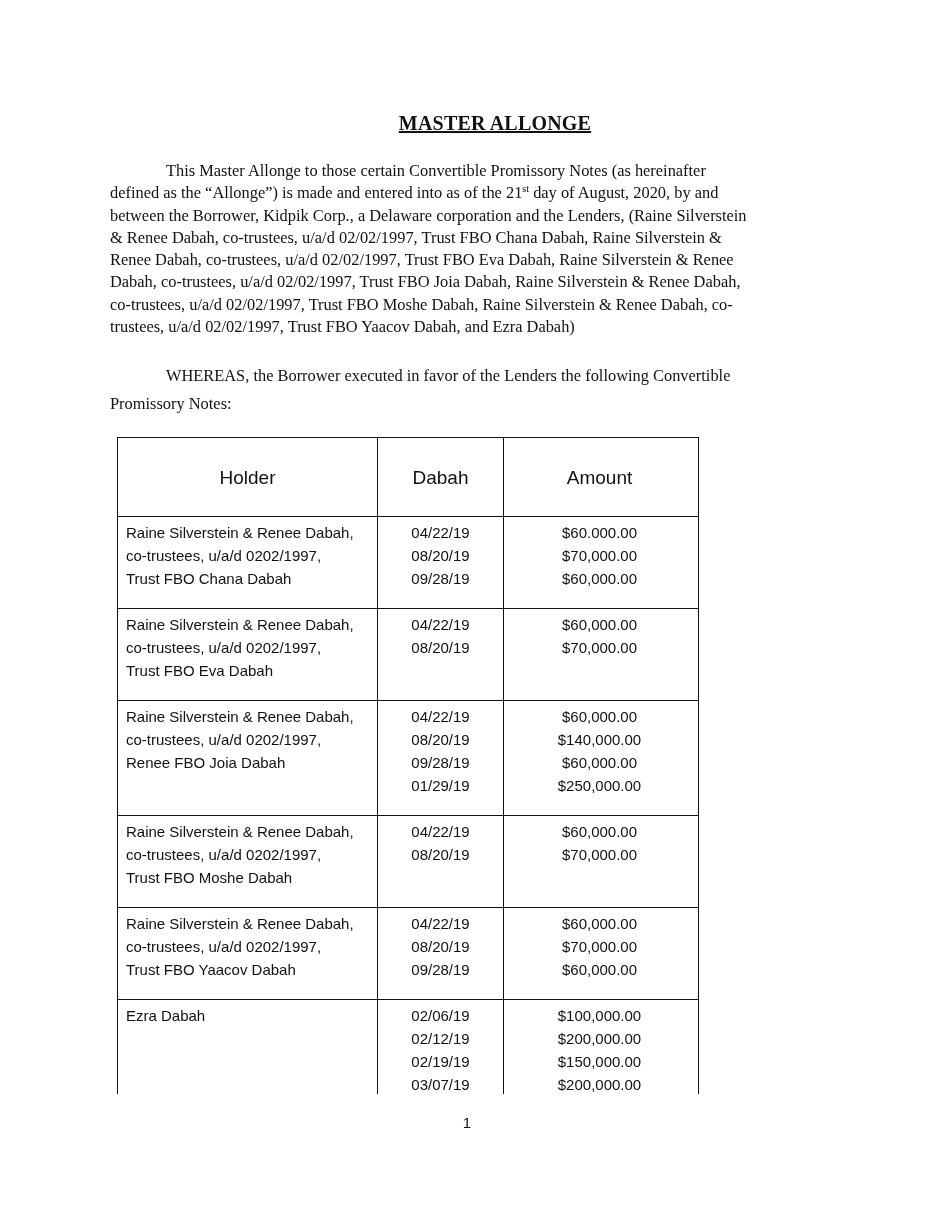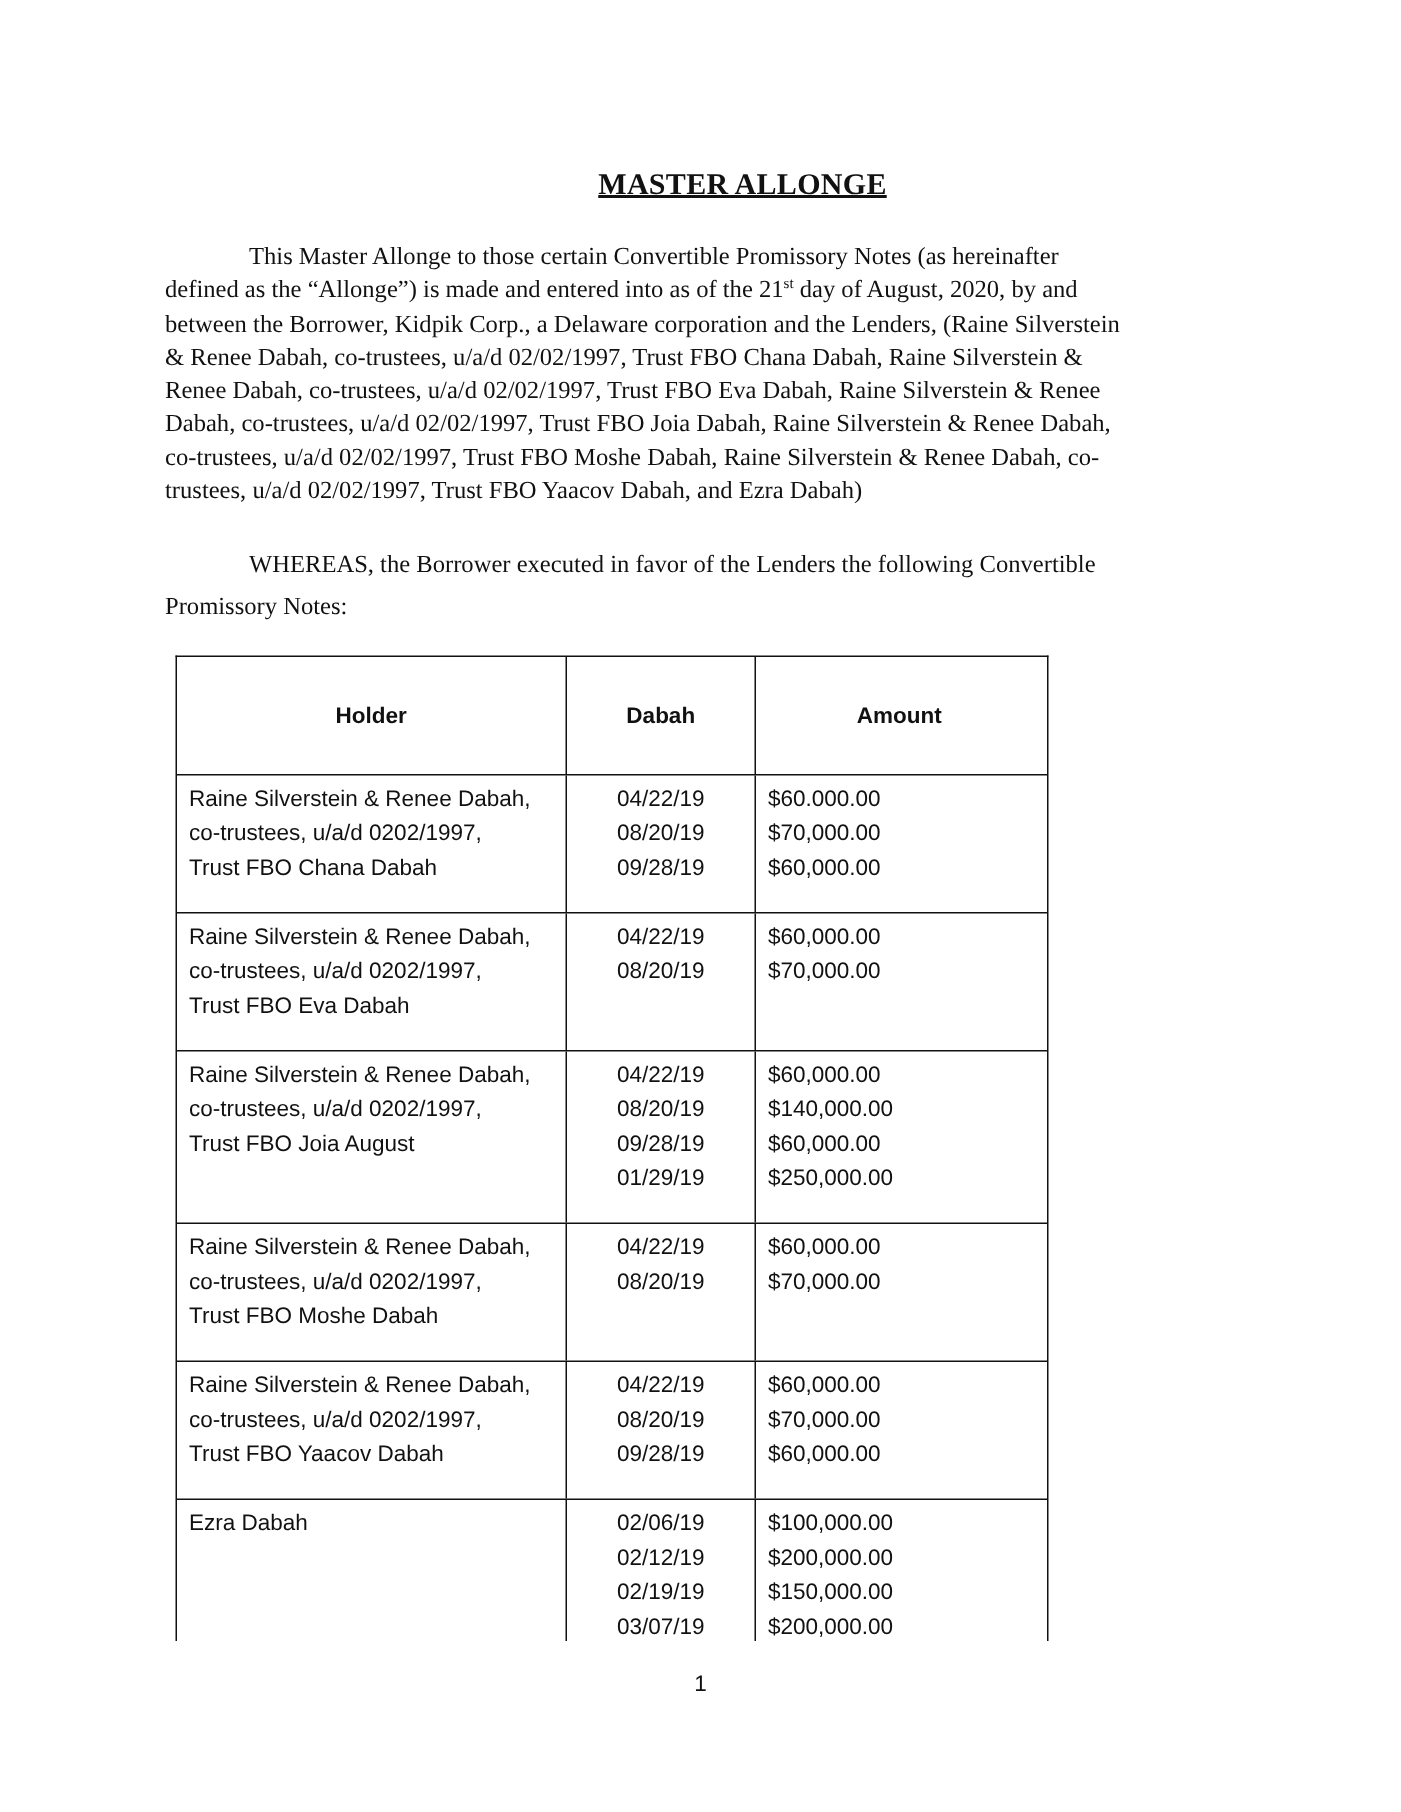--- a/index.html
+++ b/index.html
@@ -70,29 +70,29 @@
       box-sizing: border-box;
     }
     .row.last { border-bottom: none; }
     .cell {
       box-sizing: border-box;
       padding: 4px 8px 0 8px;
       line-height: 23px;
     }
     .c-holder { width: 260px; border-right: 1.5px solid #111; }
     .c-date { width: 126px; border-right: 1.5px solid #111; text-align: center; }
-    .c-amount { width: 191px; text-align: left; }
+    .c-amount { width: 191px; text-align: center; }
     .header-row { height: 79px; }
     .header-row .cell {
       display: flex;
       align-items: center;
       justify-content: center;
-      font-weight: bold;
+      font-weight: normal;
       padding-top: 0;
-      font-size: 15px;
+      font-size: 19px;
     }
     .line { display: block; white-space: nowrap; }
     .r-3 { height: 92px; }
     .r-4 { height: 115px; }
     .r-last { height: 94px; }
     #page-number {
       position: absolute;
       top: 1114px;
       left: 0;
       width: 934px;
@@ -157,21 +157,21 @@
         </div>
         <div class="cell c-amount">
           <span class="line">$60,000.00</span>
           <span class="line">$70,000.00</span>
         </div>
       </div>
       <div class="row r-4">
         <div class="cell c-holder">
           <span class="line">Raine Silverstein &amp; Renee Dabah,</span>
           <span class="line">co-trustees, u/a/d 0202/1997,</span>
-          <span class="line">Trust FBO Joia August</span>
+          <span class="line">Renee FBO Joia Dabah</span>
         </div>
         <div class="cell c-date">
           <span class="line">04/22/19</span>
           <span class="line">08/20/19</span>
           <span class="line">09/28/19</span>
           <span class="line">01/29/19</span>
         </div>
         <div class="cell c-amount">
           <span class="line">$60,000.00</span>
           <span class="line">$140,000.00</span>

